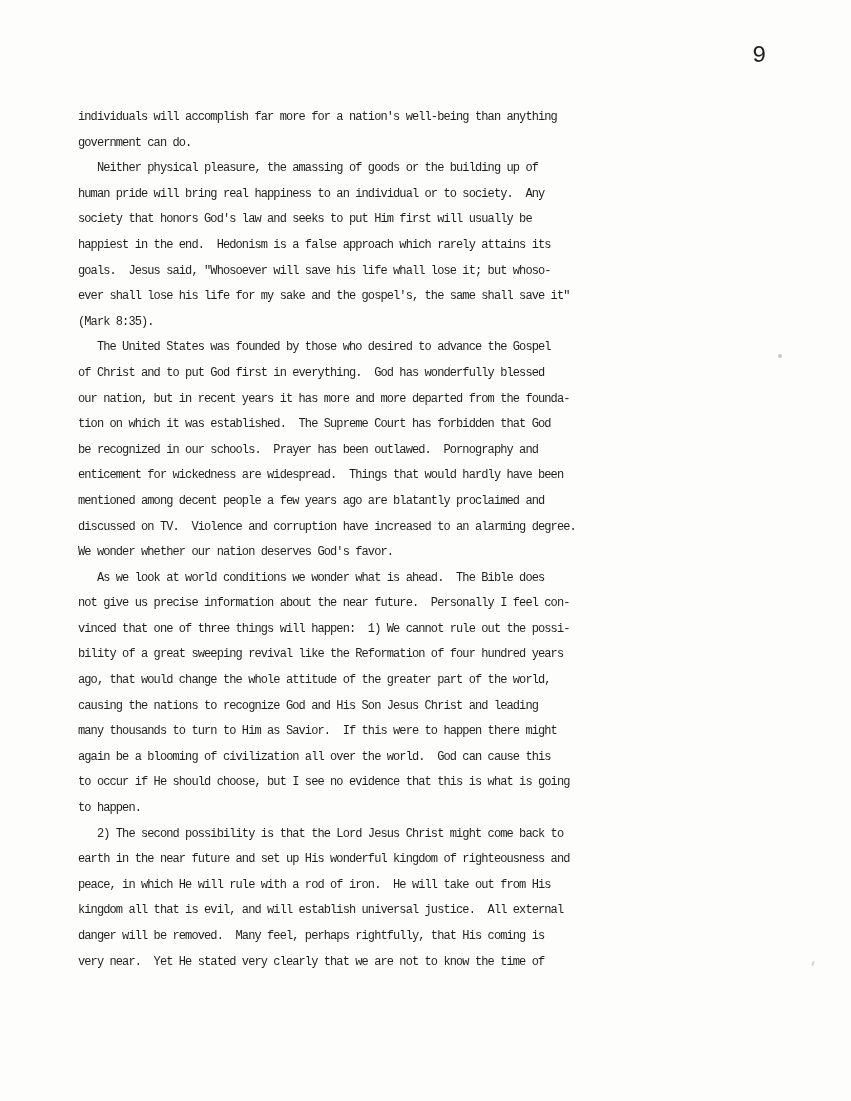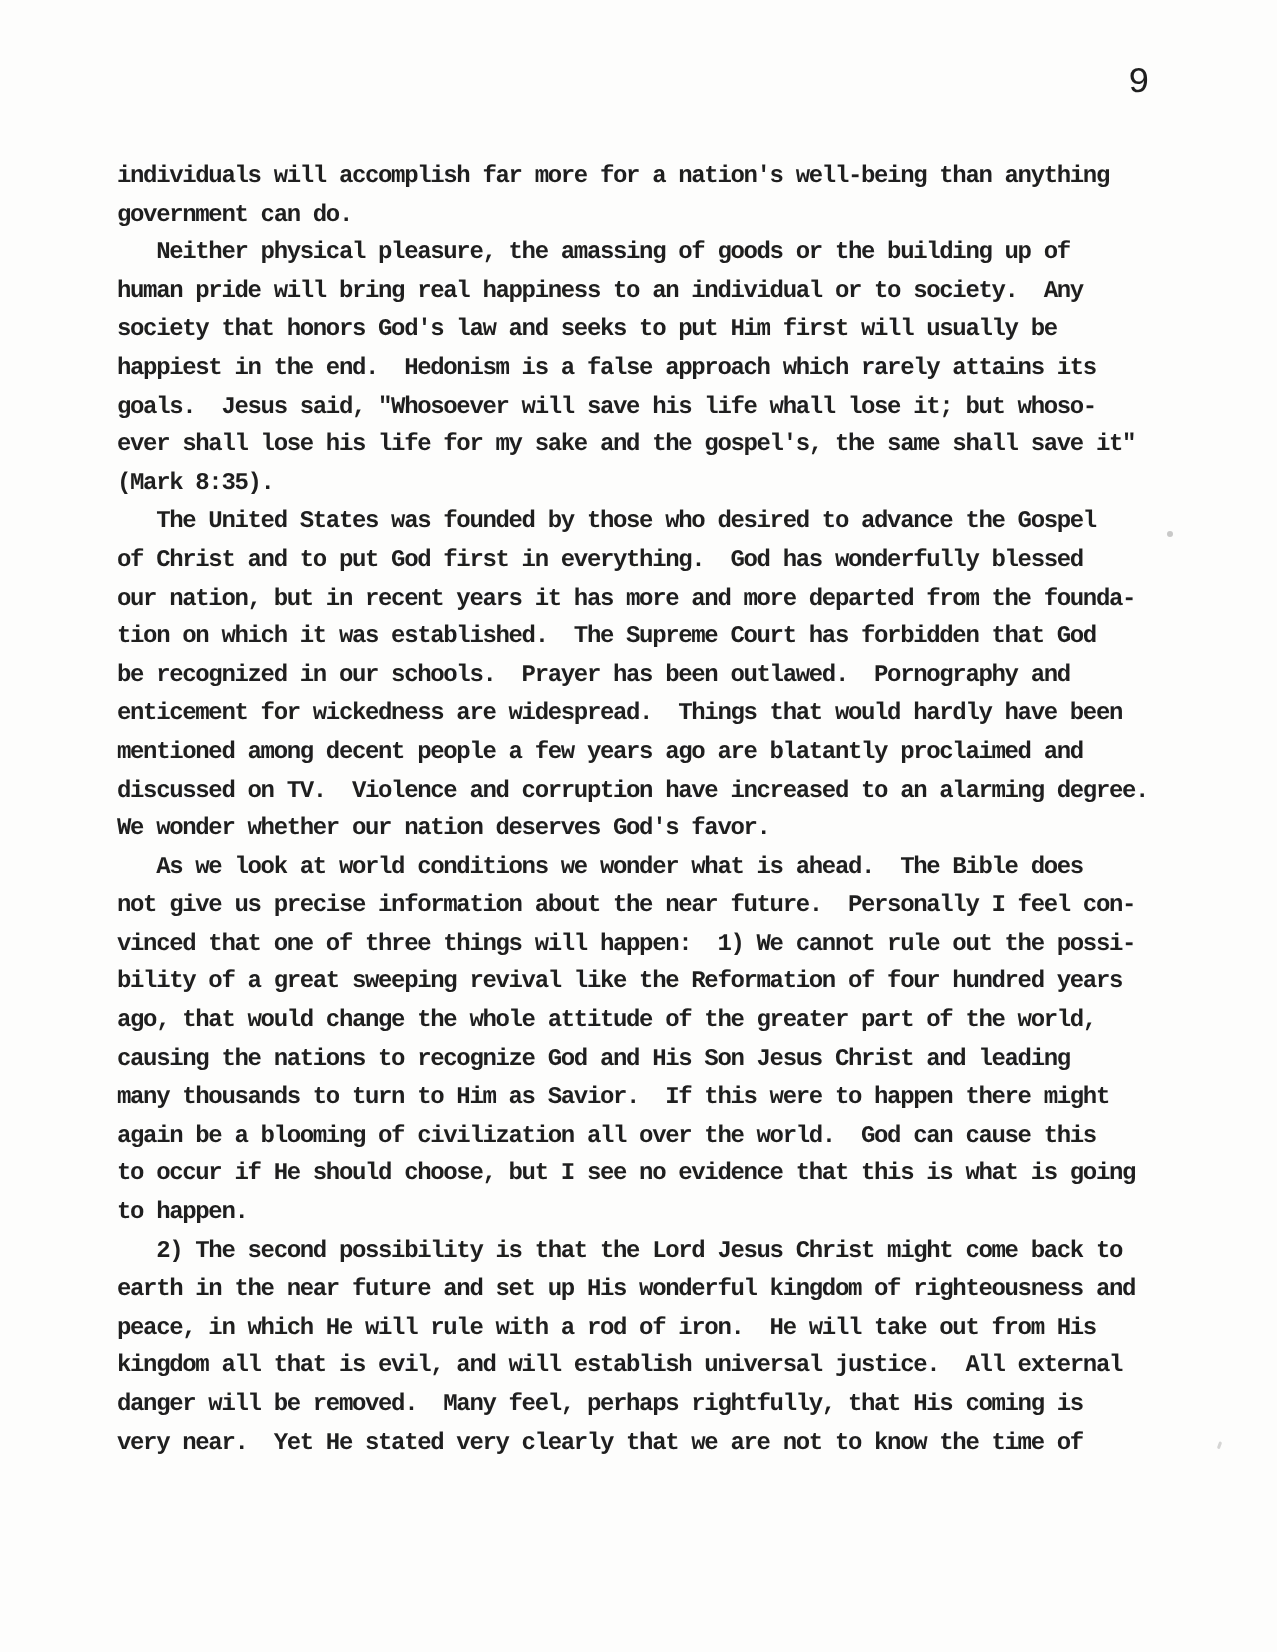--- a/index.html
+++ b/index.html
@@ -34,22 +34,22 @@
   }
   .body-text {
     position: absolute;
     left: 78px;
     top: 105px;
     width: 710px;
   }
   .para {
     margin: 0;
     white-space: pre;          
-    font-size: 16px;
-    font-weight: bold;         
+    font-size: 12px;
+    font-weight: normal;         
     letter-spacing: -0.9px;    
     line-height: 25.6px;
   }
   .speck {
     position: absolute;
     background: #8a8a8a;
     border-radius: 50%;
     opacity: 0.45;
   }
   .speck-1 { left: 778px; top: 354px; width: 4px; height: 4px; }

